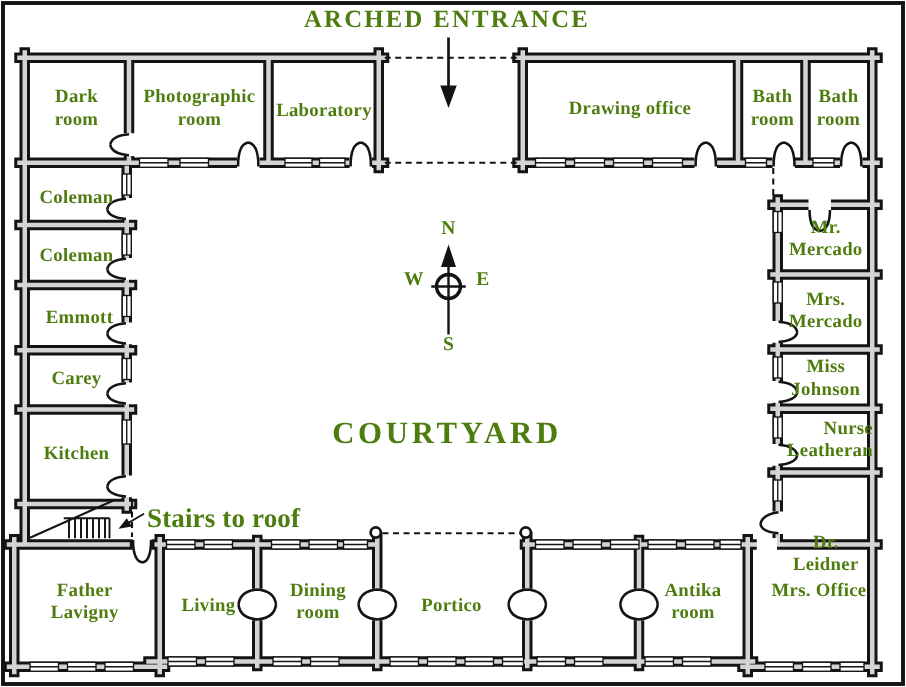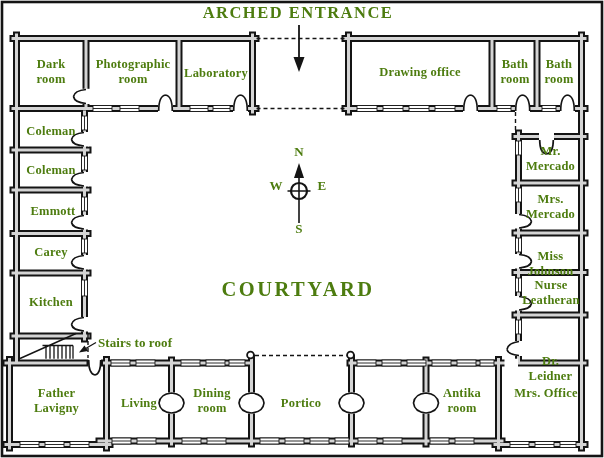--- a/index.html
+++ b/index.html
@@ -3,21 +3,21 @@
 <meta charset="utf-8">
 <style>
   html,body{margin:0;padding:0;background:#fff;}
   .stage{position:relative;width:604px;height:458px;background:#ffffff;overflow:hidden;
          font-family:"Liberation Serif","DejaVu Serif",serif;color:#4d7c0f;padding-left:12px;}
   .stage svg{position:absolute;left:0;top:0;}
   .lbl{position:absolute;text-align:center;font-weight:bold;font-size:12.5px;line-height:1.2;letter-spacing:.2px;}
   .title{font-size:16.5px;letter-spacing:1.5px;}
   .courtyard{font-size:20.5px;letter-spacing:2.5px;}
   .compassL{font-size:13px;}
-  .stairsL{text-align:left;font-size:13px;letter-spacing:.1px;}
+  .stairsL{text-align:left;font-size:18px;letter-spacing:.1px;}
 </style>
 </head>
 <body>
 
 <div class="stage">
 
 <svg width="604" height="458" viewBox="0 0 604 458">
   <defs>
     <path id="walls" d="M16.5 35V361M13 38.5H256M252.5 35V112M13 108.5H256M86 38.5V108.5M179 38.5V108.5
       M345 38.5H585M348.5 35V112M581.5 35V448M345 108.5H585M492 38.5V108.5M537 38.5V108.5
@@ -178,22 +178,22 @@
 <div class="lbl" style="left:539px;top:57px;width:40px;">Bath room</div>
 
 <div class="lbl" style="left:20px;top:124px;width:62px;">Coleman</div>
 <div class="lbl" style="left:20px;top:163px;width:62px;">Coleman</div>
 <div class="lbl" style="left:22px;top:204px;width:62px;">Emmott</div>
 <div class="lbl" style="left:20px;top:245px;width:62px;">Carey</div>
 <div class="lbl" style="left:20px;top:295px;width:62px;">Kitchen</div>
 
 <div class="lbl" style="left:522px;top:144px;width:57px;">Mr. Mercado</div>
 <div class="lbl" style="left:521px;top:192px;width:59px;">Mrs. Mercado</div>
-<div class="lbl" style="left:522px;top:249px;width:57px;">Miss Johnson</div>
-<div class="lbl" style="left:520px;top:278px;width:62px;">Nurse Leatheran</div>
+<div class="lbl" style="left:522px;top:237px;width:57px;">Miss Johnson</div>
+<div class="lbl" style="left:520px;top:278px;width:62px;text-align:right;">Nurse Leatheran</div>
 <div class="lbl" style="left:522px;top:322px;width:57px;margin-top:32px;">Dr. Leidner</div>
 
 <div class="lbl" style="left:20px;top:386px;width:73px;">Father Lavigny</div>
 <div class="lbl" style="left:108px;top:396px;width:62px;">Living</div>
 <div class="lbl" style="left:183px;top:386px;width:58px;">Dining room</div>
 <div class="lbl" style="left:269px;top:396px;width:64px;">Portico</div>
 <div class="lbl" style="left:434px;top:386px;width:56px;">Antika room</div>
 <div class="lbl" style="left:510px;top:386px;width:72px;">Mrs. Office</div>
 
 <div class="lbl courtyard" style="left:178px;top:277px;width:240px;">COURTYARD</div>

